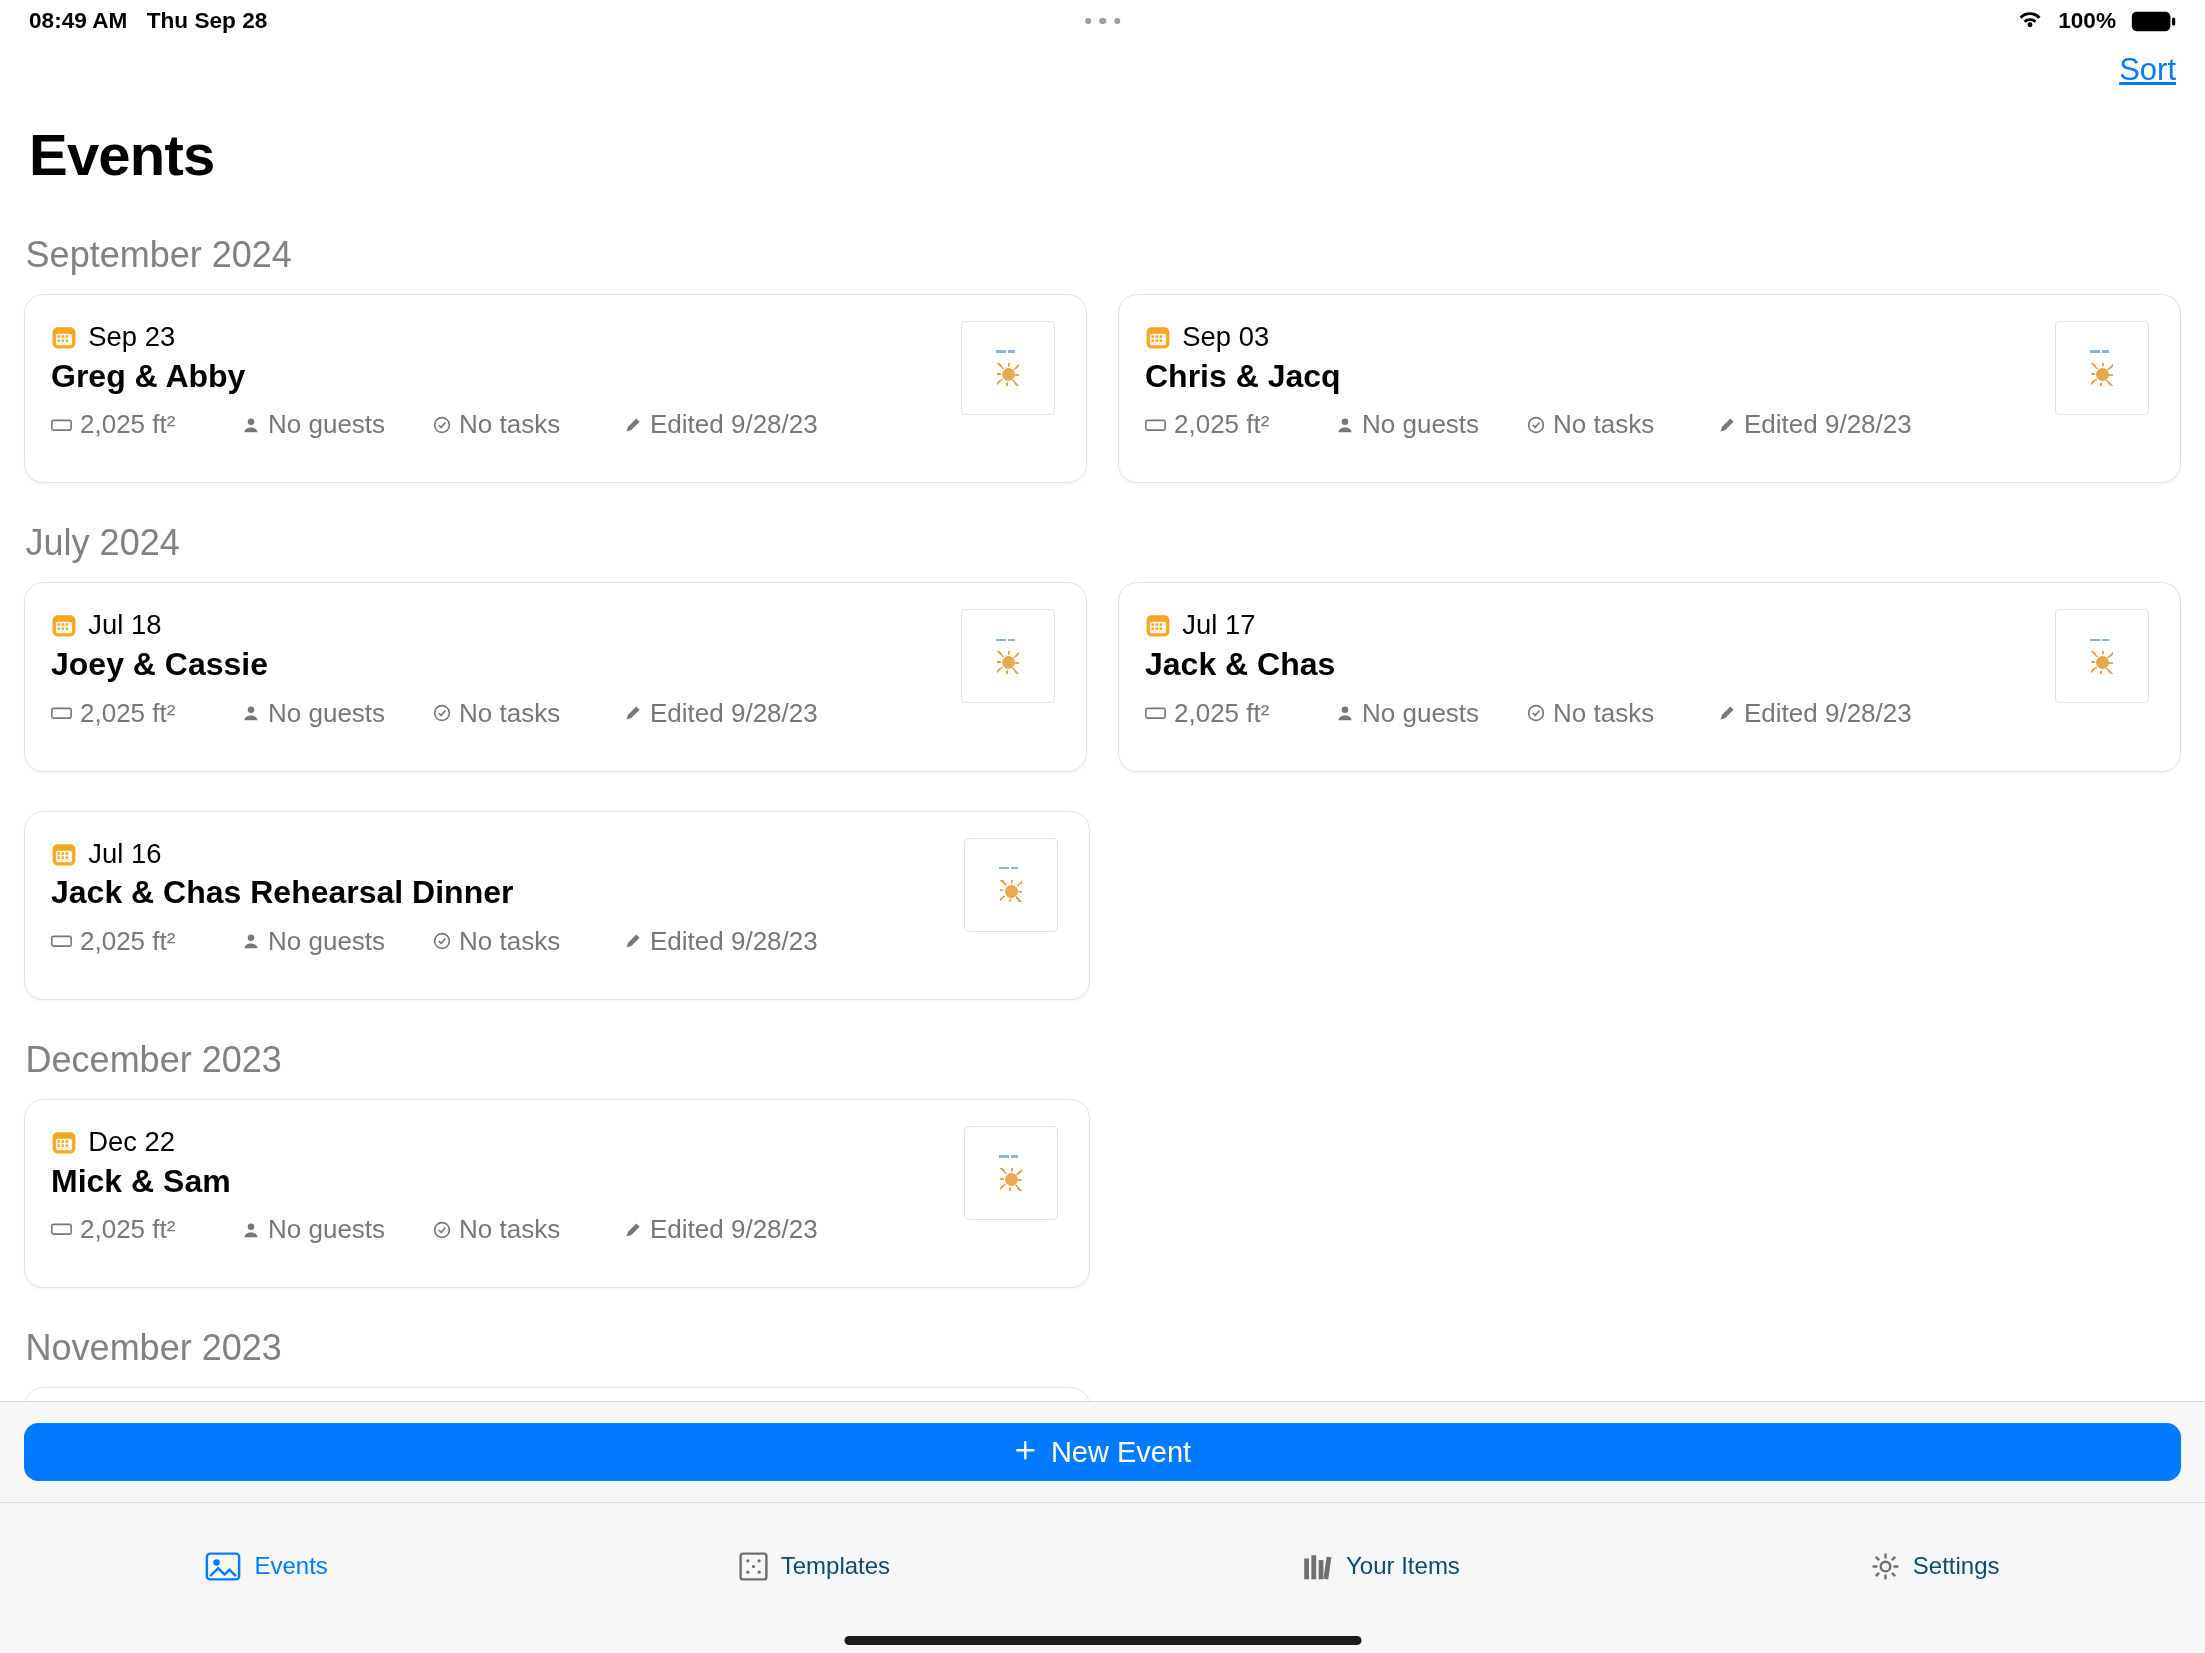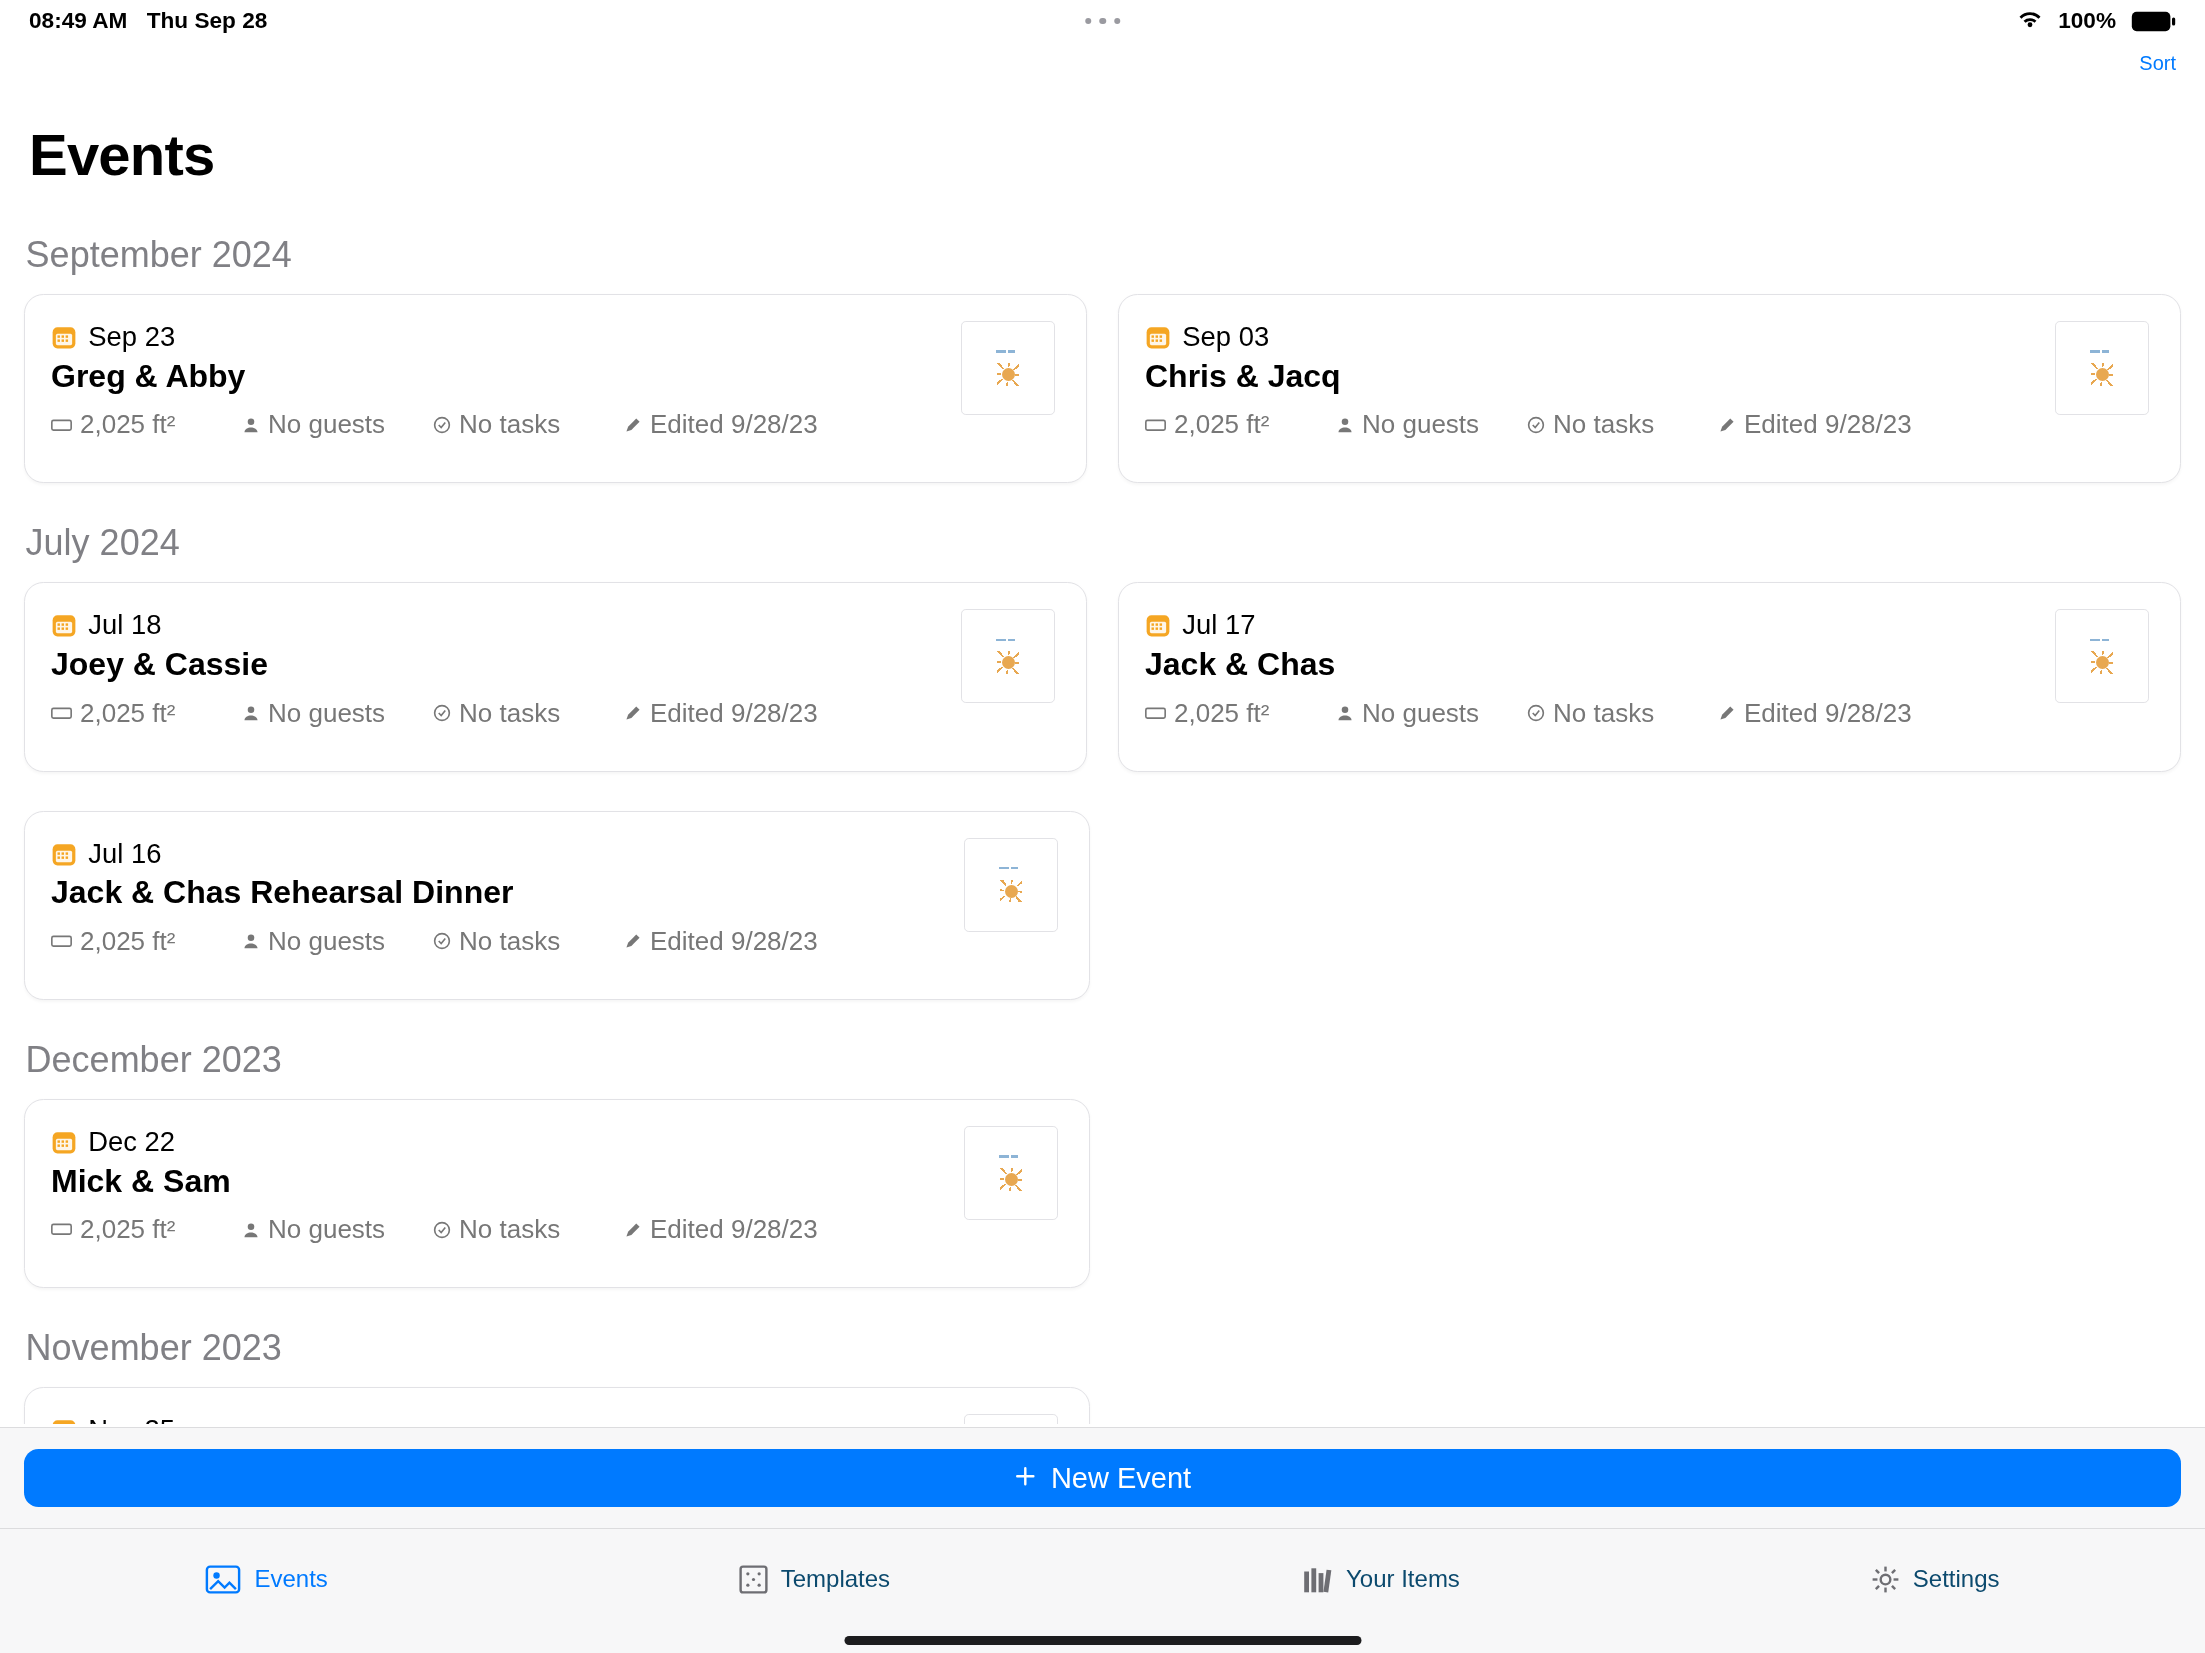--- a/index.html
+++ b/index.html
@@ -60,23 +60,24 @@
   .title-row {
     position: absolute;
     top: 52px;
     left: 0; right: 0;
     padding: 0 29px;
     display: flex;
     justify-content: flex-end;
   }
   .sort-link {
     color: var(--accent);
-    font-size: 20px;
+    font-size: 31px;
     font-weight: 400;
     cursor: pointer;
+    text-decoration: underline;
   }
   .page-title {
     position: absolute;
     top: 121px;
     left: 29px;
     font-size: 58px;
     font-weight: 800;
     letter-spacing: -0.8px;
   }
 
@@ -162,21 +163,21 @@
   .card-name { font-size: 32px; font-weight: 700; margin-bottom: 14.5px; }
   .meta-row { display: flex; gap: 10px; color: var(--meta-text); font-size: 26px; }
   .meta { display:flex; align-items:center; gap:8px; width: 181px; }
   .meta:last-child { width: auto; }
   .meta svg { display:block; flex-shrink:0; }
 
   
   .bottom-area {
     position: absolute;
     left: 0; right: 0; bottom: 0;
-    height: 226px;
+    height: 252px;
     background: var(--bottom-bg);
     border-top: 0.8px solid var(--divider);
     display: flex;
     flex-direction: column;
   }
   .new-event-row {
     padding: 21px 24px 21px 24px;
   }
   .new-event-btn {
     width: 100%;

